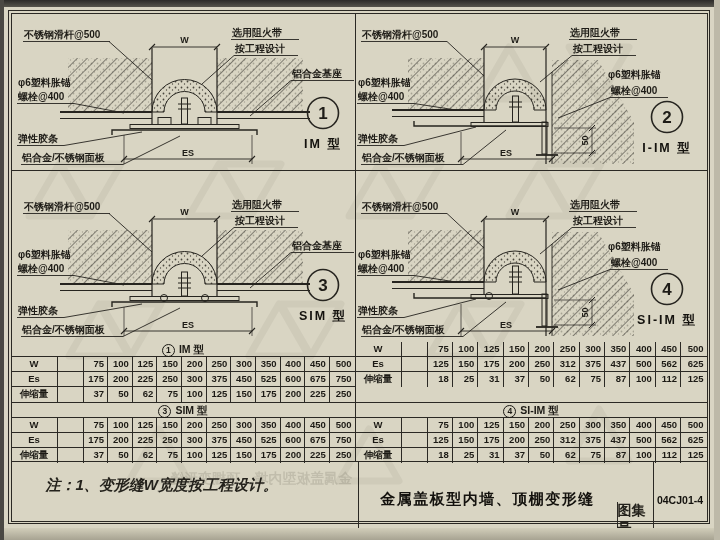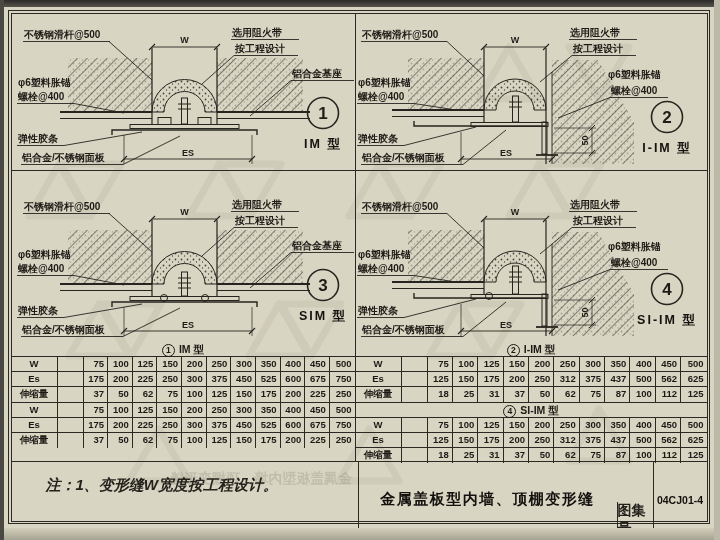--- a/index.html
+++ b/index.html
@@ -383,20 +383,21 @@
               <div class="t-cell">100</div>
               <div class="t-cell">125</div>
               <div class="t-cell">150</div>
               <div class="t-cell">175</div>
               <div class="t-cell">200</div>
               <div class="t-cell">225</div>
               <div class="t-cell">250</div>
             </div>
           </div>
         <div class="dtable">
+            <div class="t-title"><span class="circ">3</span><span>SIM 型</span></div>
             <div class="t-row">
               <div class="t-cell lab">W</div>
               <div class="t-cell"></div>
               <div class="t-cell">75</div>
               <div class="t-cell">100</div>
               <div class="t-cell">125</div>
               <div class="t-cell">150</div>
               <div class="t-cell">200</div>
               <div class="t-cell">250</div>
               <div class="t-cell">300</div>
@@ -432,21 +433,20 @@
               <div class="t-cell">150</div>
               <div class="t-cell">175</div>
               <div class="t-cell">200</div>
               <div class="t-cell">225</div>
               <div class="t-cell">250</div>
             </div>
           </div>
       </div>
       <div class="tcol tcolR">
         <div class="dtable">
-            <div class="t-title"><span class="circ">2</span><span>I-IM 型</span></div>
             <div class="t-row">
               <div class="t-cell lab">W</div>
               <div class="t-cell"></div>
               <div class="t-cell">75</div>
               <div class="t-cell">100</div>
               <div class="t-cell">125</div>
               <div class="t-cell">150</div>
               <div class="t-cell">200</div>
               <div class="t-cell">250</div>
               <div class="t-cell">300</div>

